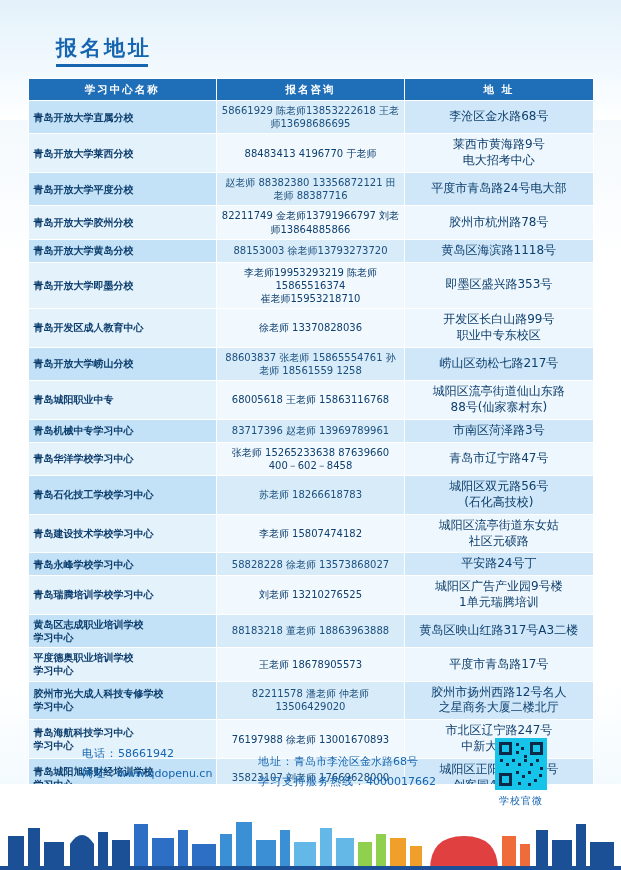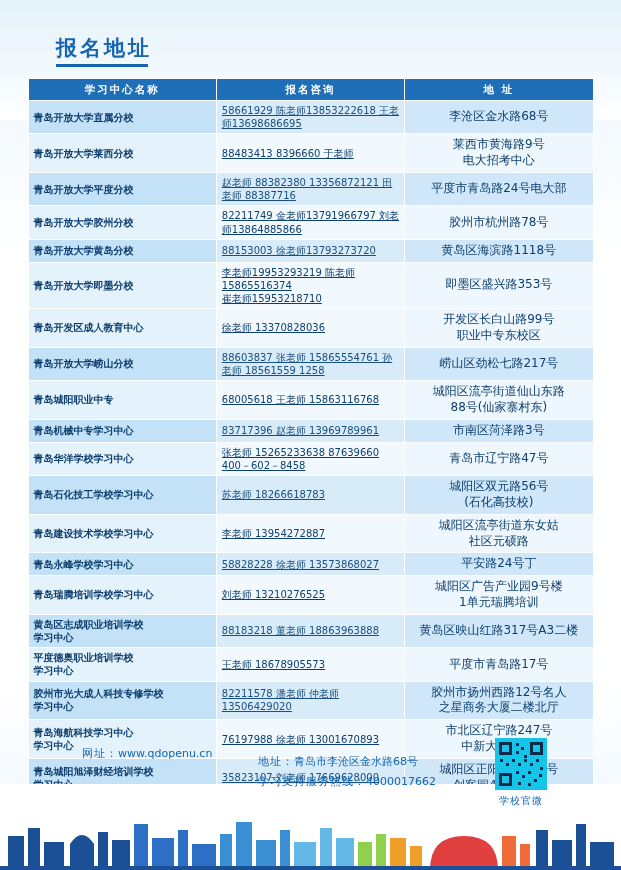--- a/index.html
+++ b/index.html
@@ -72,22 +72,22 @@
     color: #0e3f6e;
   }
   td.c-name {
     width: 152px;
     text-align: left;
     font-size: 10px;
     font-weight: bold;
   }
   td.c-phone {
     width: 268px;
+    text-align: center;
     font-size: 10px;
-    text-decoration: underline;
   }
   td.c-addr {
     width: 146px;
     text-align: center;
     font-size: 12px;
   }
   tr.odd td { background: #d7ebf9; }
   tr.even td { background: #f2f9fe; }
   tr.odd td.c-name { background: #c3e2f7; }
   tr.even td.c-name { background: #e4f2fc; }
@@ -158,21 +158,21 @@
         </tr>
       </thead>
       <tbody id="table-body">
           <tr class="odd">
             <td class="c-name">青岛开放大学直属分校</td>
             <td class="c-phone">58661929  陈老师13853222618  王老师13698686695</td>
             <td class="c-addr">李沧区金水路68号</td>
           </tr>
           <tr class="even">
             <td class="c-name">青岛开放大学莱西分校</td>
-            <td class="c-phone">88483413 8396660 于老师</td>
+            <td class="c-phone">88483413 4196770 于老师</td>
             <td class="c-addr">莱西市黄海路9号<br>电大招考中心</td>
           </tr>
           <tr class="odd">
             <td class="c-name">青岛开放大学平度分校</td>
             <td class="c-phone">赵老师 88382380  13356872121 田老师 88387716</td>
             <td class="c-addr">平度市青岛路24号电大部</td>
           </tr>
           <tr class="even">
             <td class="c-name">青岛开放大学胶州分校</td>
             <td class="c-phone">82211749  金老师13791966797 刘老师13864885866</td>
@@ -213,21 +213,21 @@
             <td class="c-phone">张老师 15265233638  87639660   400－602－8458</td>
             <td class="c-addr">青岛市辽宁路47号</td>
           </tr>
           <tr class="odd">
             <td class="c-name">青岛石化技工学校学习中心</td>
             <td class="c-phone">苏老师 18266618783</td>
             <td class="c-addr">城阳区双元路56号<br>(石化高技校)</td>
           </tr>
           <tr class="even">
             <td class="c-name">青岛建设技术学校学习中心</td>
-            <td class="c-phone">李老师 13954272887</td>
+            <td class="c-phone">李老师 15807474182</td>
             <td class="c-addr">城阳区流亭街道东女姑<br>社区元硕路</td>
           </tr>
           <tr class="odd">
             <td class="c-name">青岛永峰学校学习中心</td>
             <td class="c-phone">58828228 徐老师 13573868027</td>
             <td class="c-addr">平安路24号丁</td>
           </tr>
           <tr class="even">
             <td class="c-name">青岛瑞腾培训学校学习中心</td>
             <td class="c-phone">刘老师 13210276525</td>
@@ -315,20 +315,23 @@
       <g fill="#1b4f96">
         <rect x="536" y="46" width="12" height="40"></rect>
         <rect x="552" y="56" width="20" height="30"></rect>
         <rect x="576" y="40" width="10" height="46"></rect>
         <rect x="590" y="58" width="24" height="28"></rect>
       </g>
       <rect x="0" y="82" width="621" height="4" fill="#1b4f96"></rect>
     </svg>
 
     <div class="footer-info">
+      <div>
+        <span class="lbl">电话：</span><span>58661942</span>
+      </div>
       <div>
         <span class="lbl">网址：</span><span>www.qdopenu.cn</span>
       </div>
     </div>
 
     <div class="footer-info2">
       <div>
         <span class="lbl">地址：</span><span>青岛市李沧区金水路68号</span>
       </div>
       <div>

